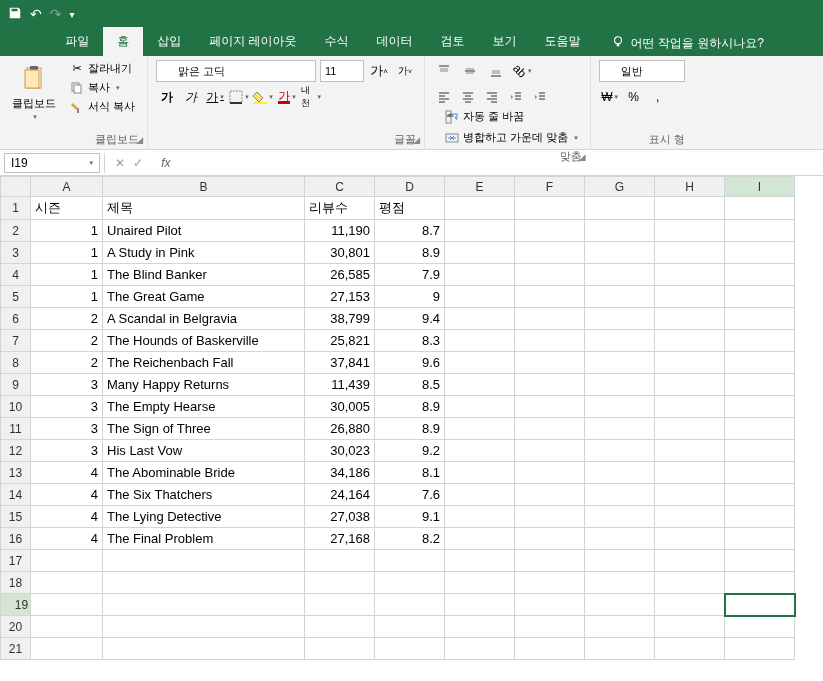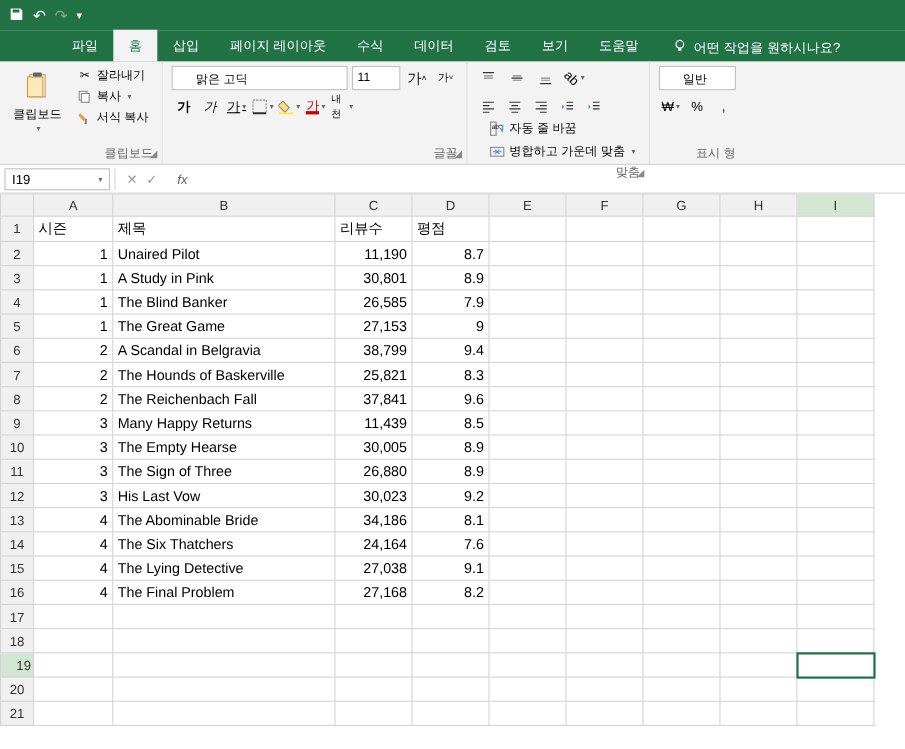--- a/index.html
+++ b/index.html
@@ -286,21 +286,21 @@
     </div>
     <div class="ribbon-group-label" style="grid-column:1/-1">
       <span>맞춤</span>
       <span class="launcher">◢</span>
     </div>
   </div>
 
   <div class="ribbon-group" style="border-right:none">
     <div>
       <div class="font-row">
-        <input class="font-select" style="width: 70px;" value="일반">
+        <input class="font-select" style="width: 86px;" value="일반">
       </div>
       <div class="format-row">
         <div class="sq-btn">
             <span>₩</span>
             <span class="dd-arrow">▾</span>
           </div>
         <div class="sq-btn">%</div>
         <div class="sq-btn">,</div>
       </div>
     </div>

